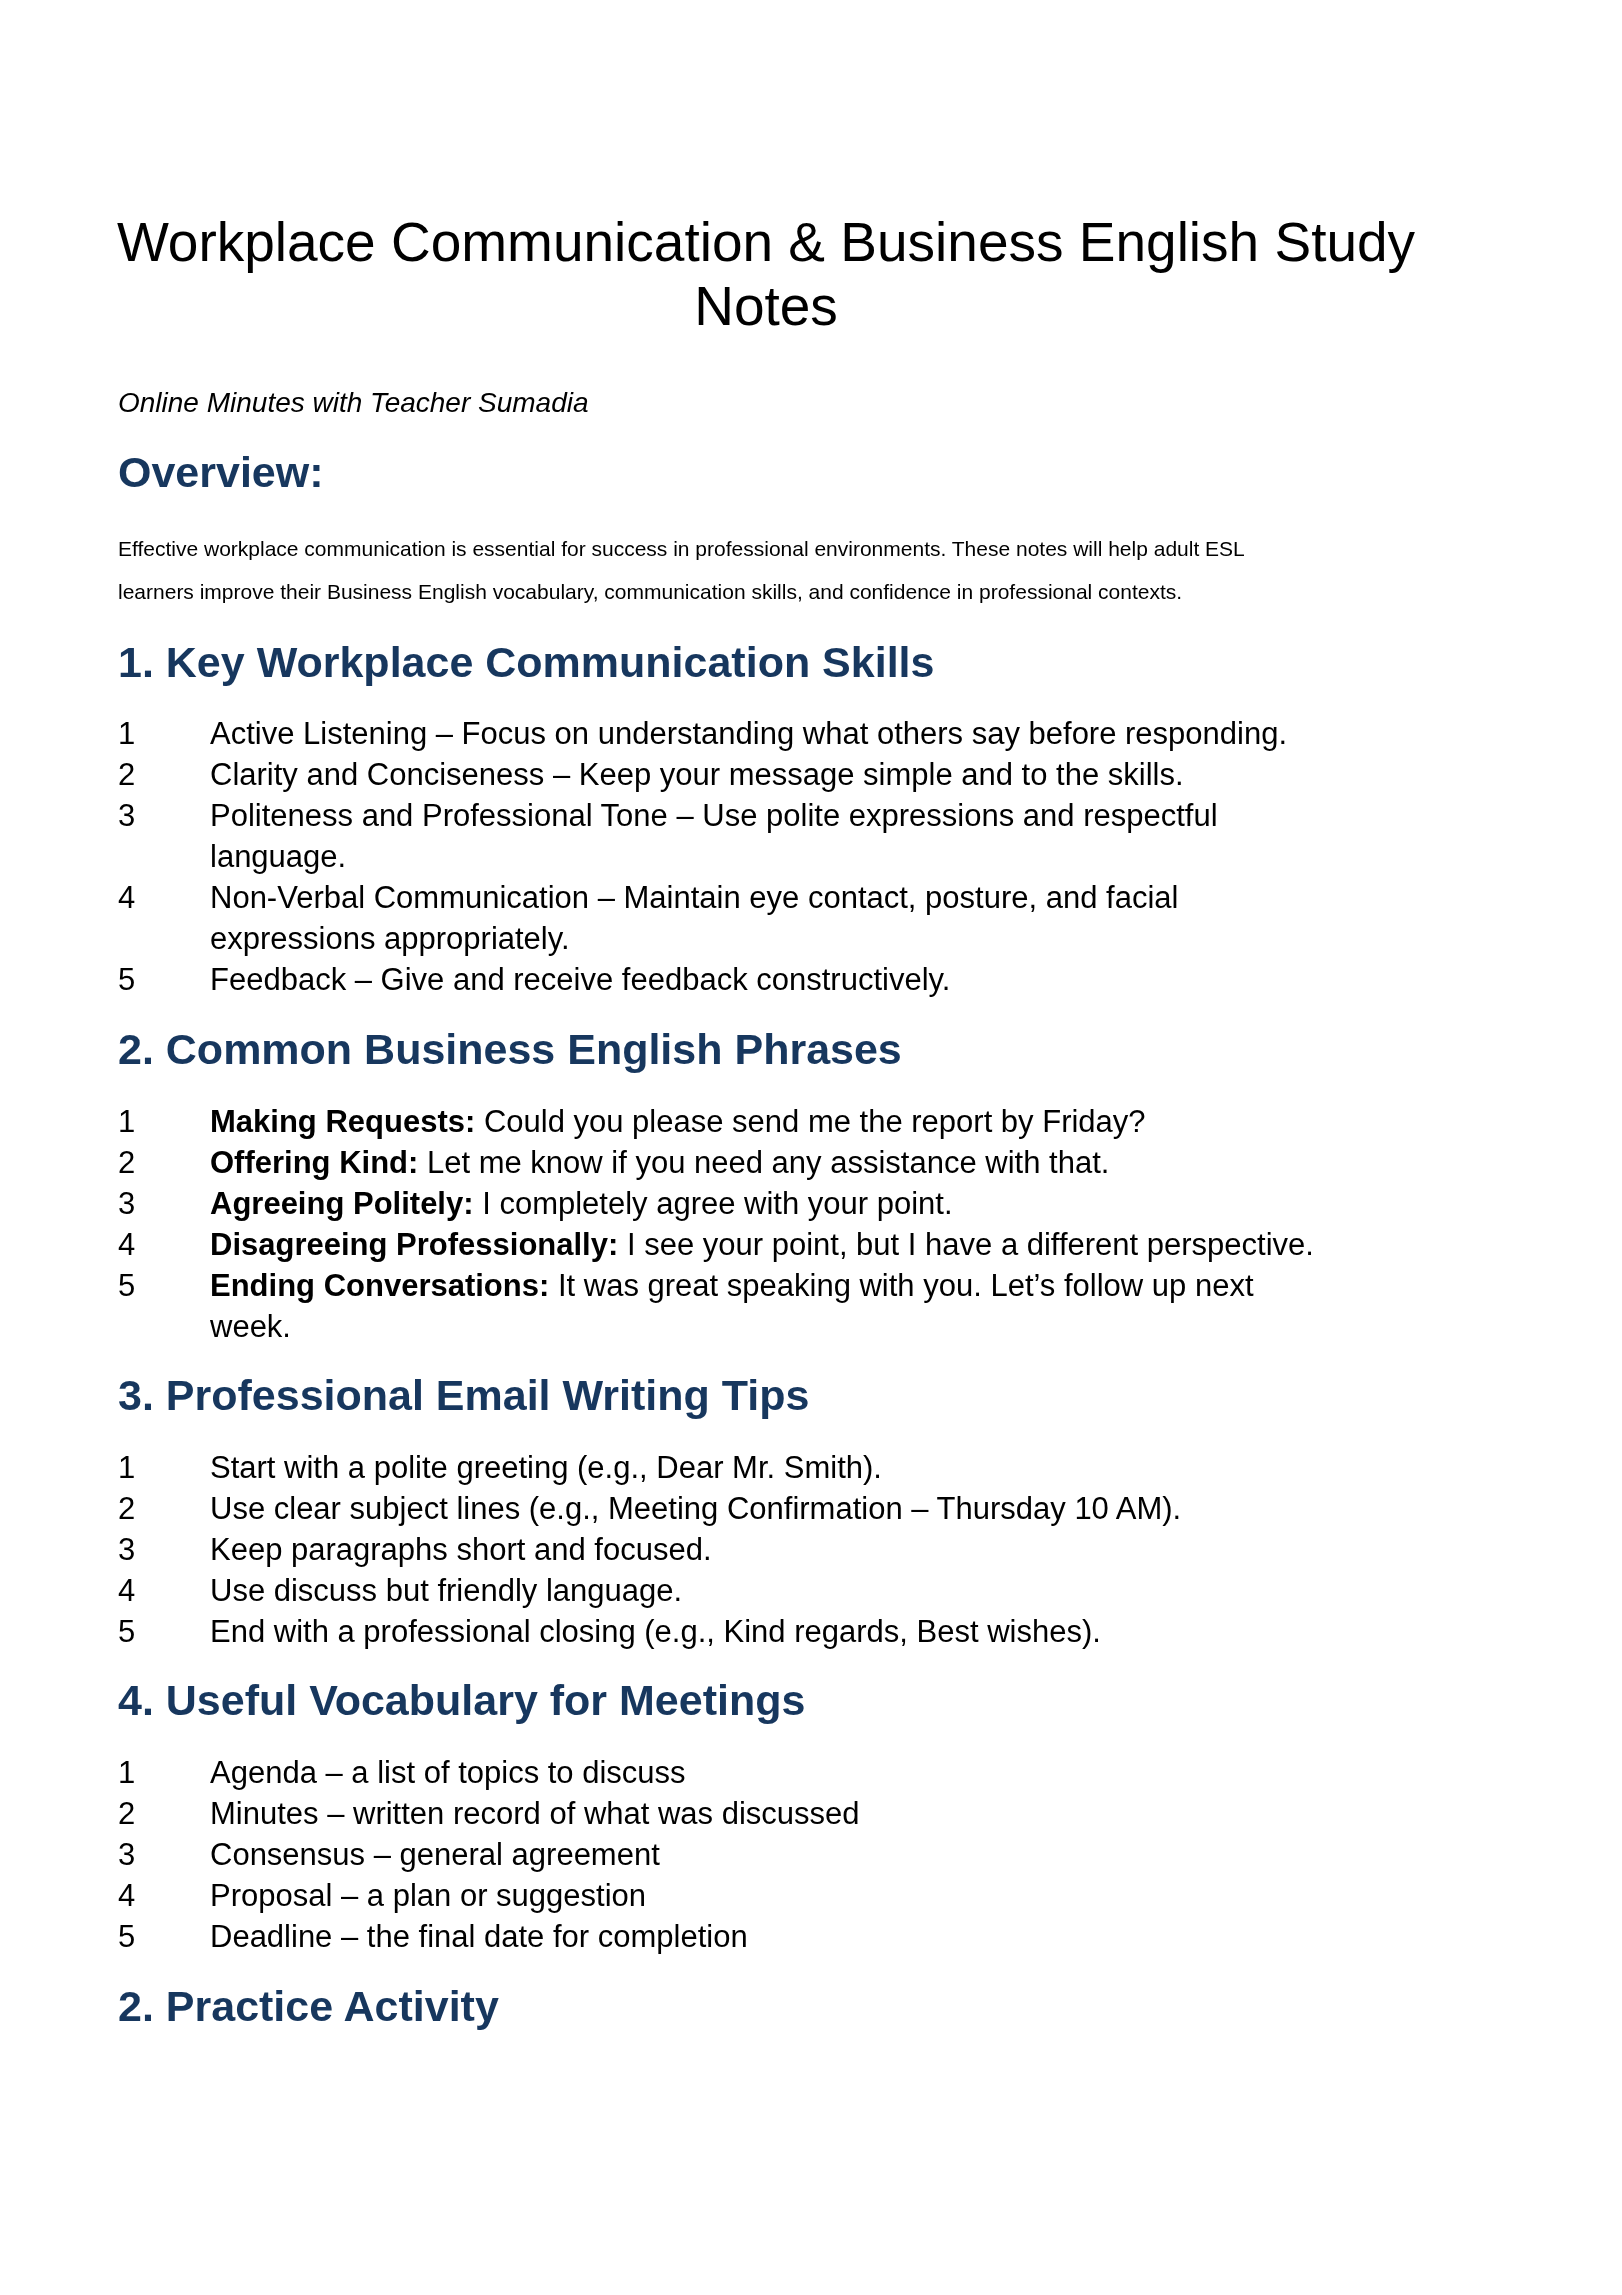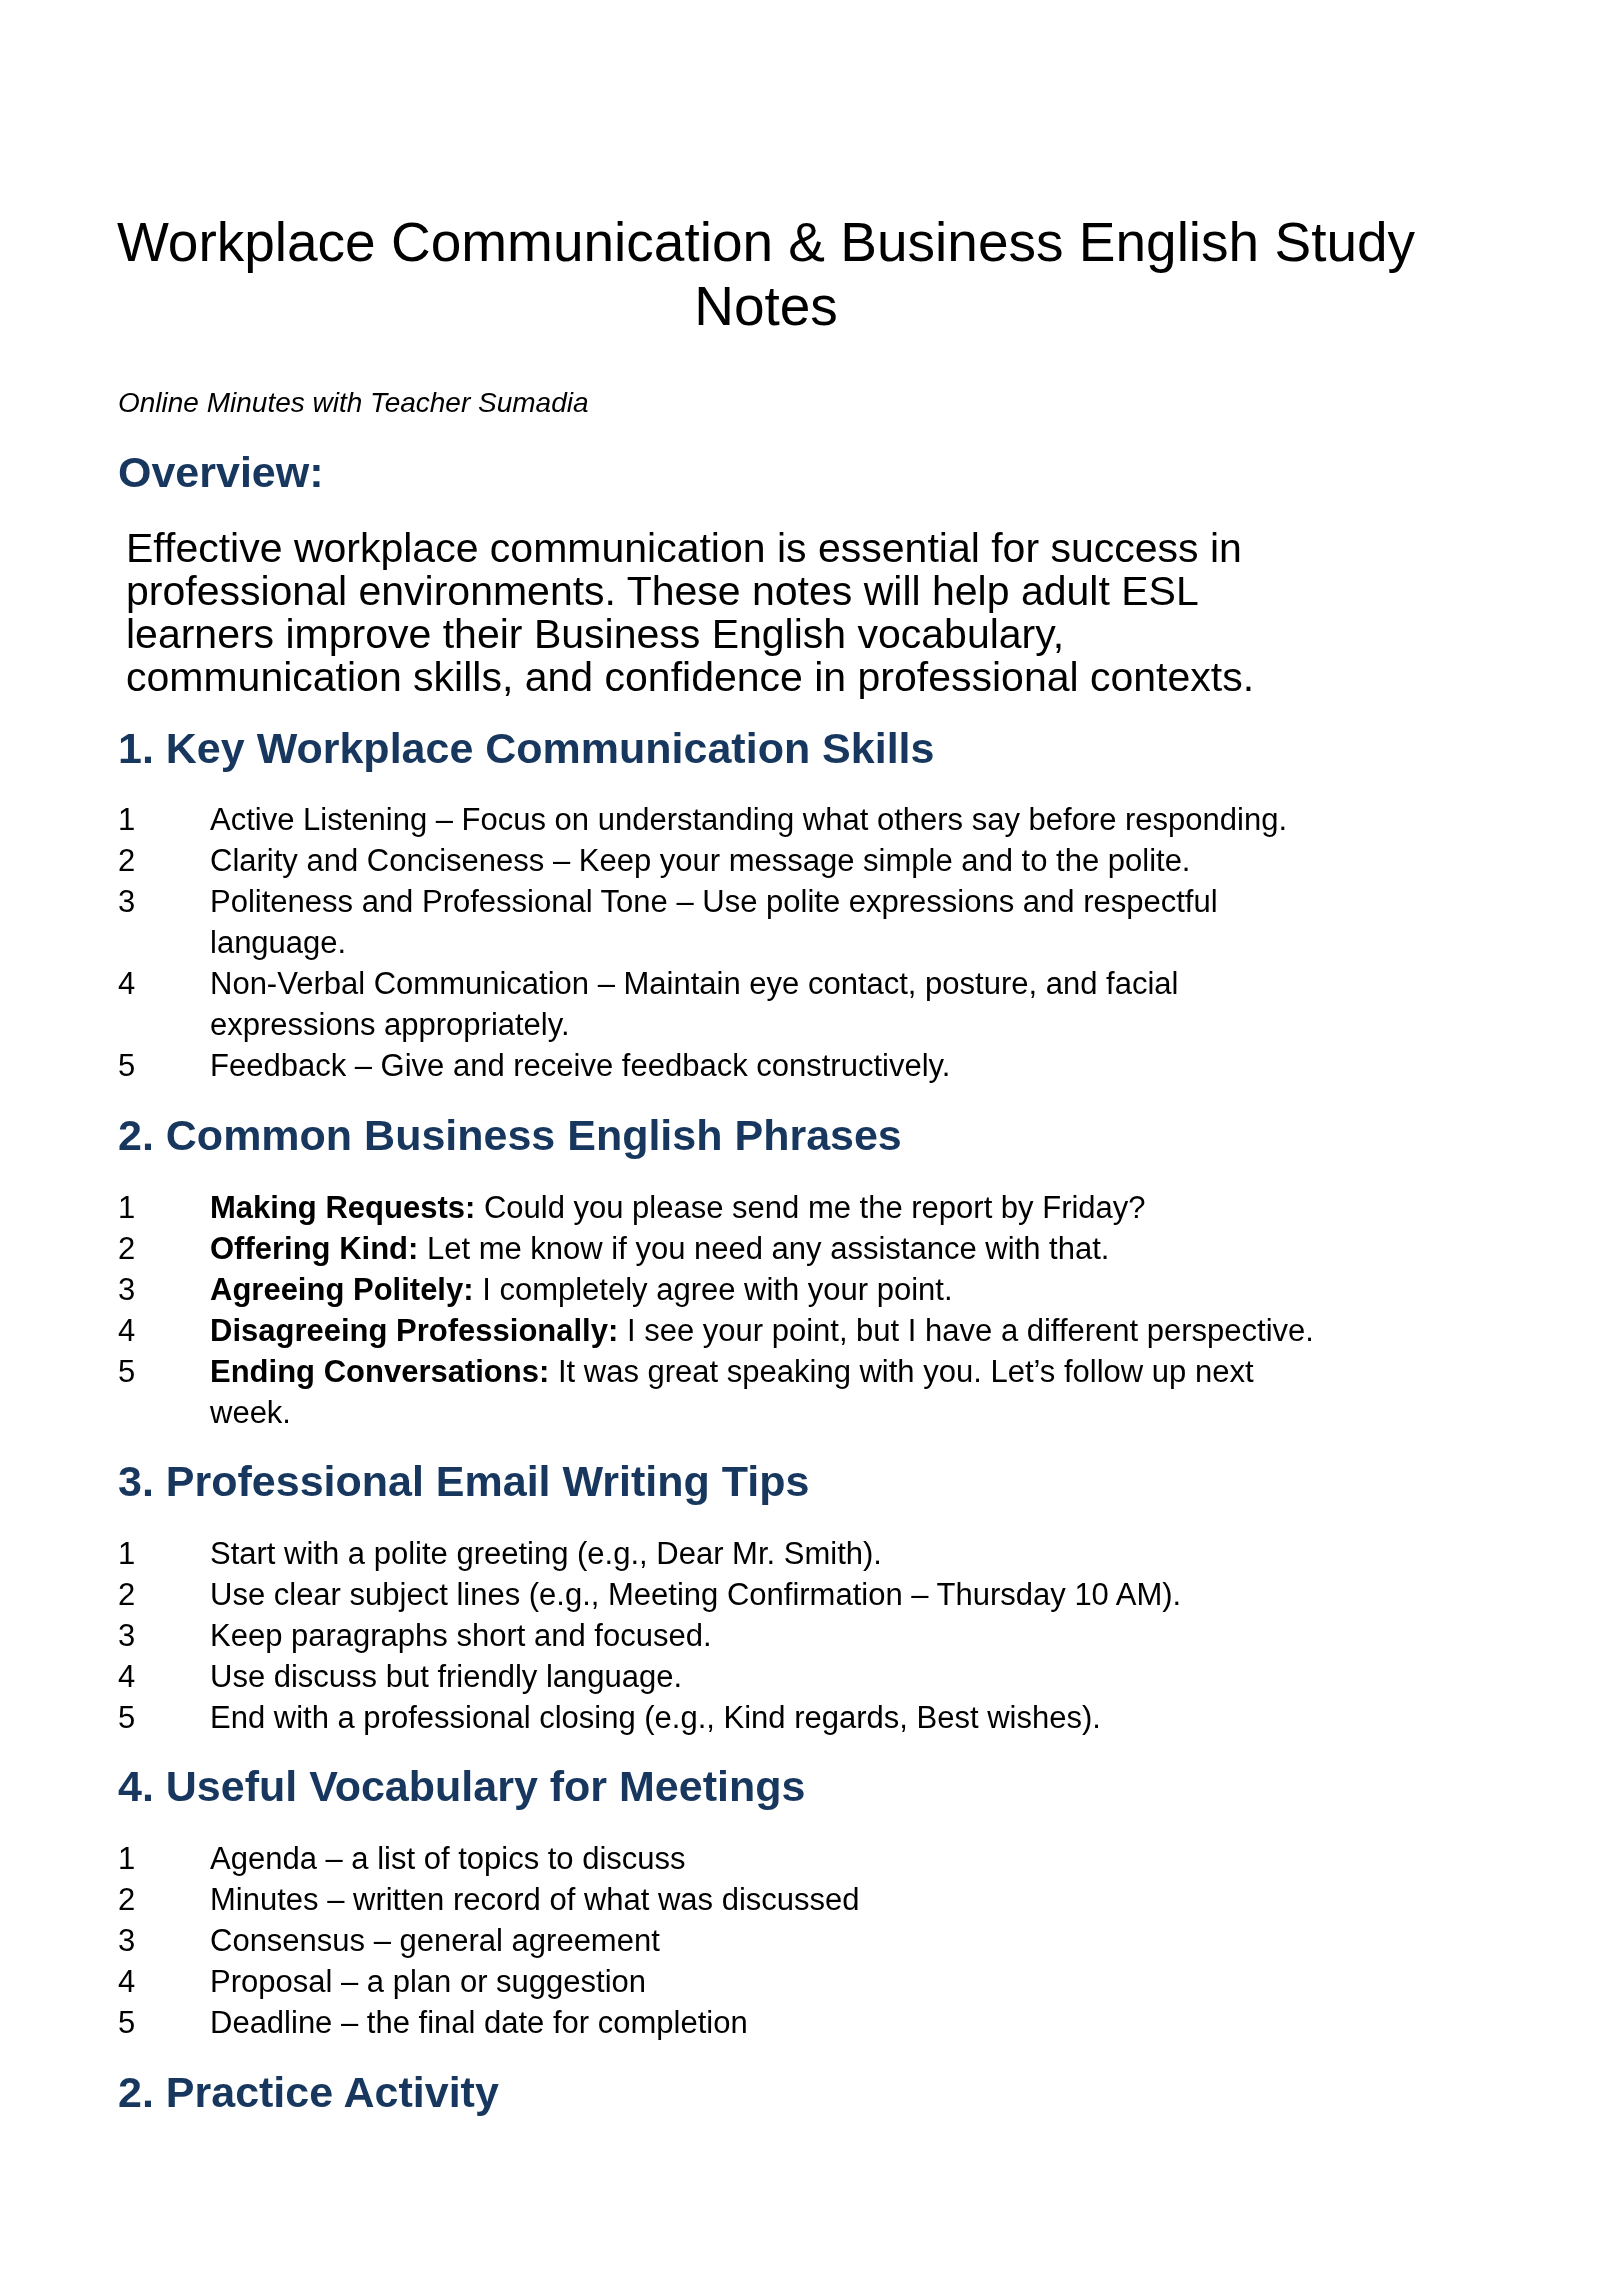--- a/index.html
+++ b/index.html
@@ -35,23 +35,23 @@
   }
   h2.heading {
     font-size: 43px;
     font-weight: 700;
     line-height: 1.2;
     color: #17375E;
     margin: 23.6px 0 0 0;
   }
   h2.heading.overview-h { margin-top: 27.5px; }
   .para {
-    font-size: 41px;
+    font-size: 21px;
     line-height: 43px;
-    margin: 29px 0 0 8px;
+    margin: 29px 0 0 0;
     width: 1204px;
   }
   .nlist {
     margin: 25px 0 0 0;
     font-size: 31px;
     line-height: 41px;
   }
   .li { display: flex; }
   .li-num { width: 92px; flex: none; }
   .li-text { width: 1112px; }
@@ -71,21 +71,21 @@
   <p class="para">Effective workplace communication is essential for success in professional environments. These notes will help adult ESL learners improve their Business English vocabulary, communication skills, and confidence in professional contexts.</p>
 
   <h2 class="heading">1. Key Workplace Communication Skills</h2>
   <div class="nlist">
     <div class="li">
       <span class="li-num">1</span>
       <span class="li-text">Active Listening – Focus on understanding what others say before responding.</span>
     </div>
     <div class="li">
       <span class="li-num">2</span>
-      <span class="li-text">Clarity and Conciseness – Keep your message simple and to the polite.</span>
+      <span class="li-text">Clarity and Conciseness – Keep your message simple and to the skills.</span>
     </div>
     <div class="li">
       <span class="li-num">3</span>
       <span class="li-text">Politeness and Professional Tone – Use polite expressions and respectful language.</span>
     </div>
     <div class="li">
       <span class="li-num">4</span>
       <span class="li-text">Non-Verbal Communication – Maintain eye contact, posture, and facial expressions appropriately.</span>
     </div>
     <div class="li">

